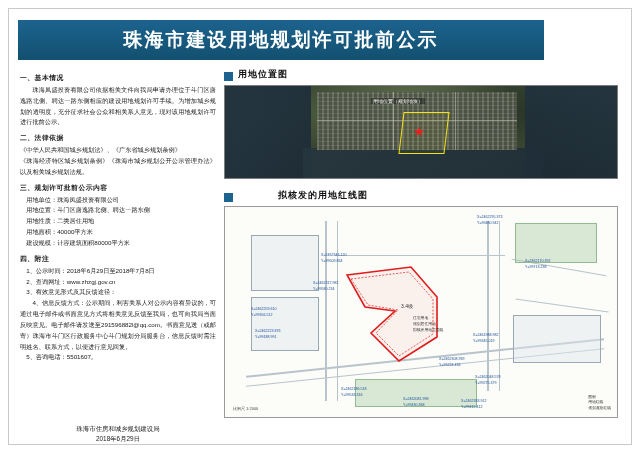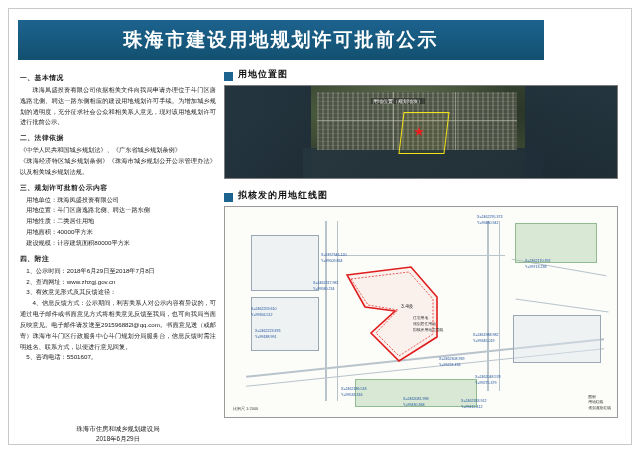--- a/index.html
+++ b/index.html
@@ -274,21 +274,21 @@
       <div class="water w3"></div>
       <div class="urban"></div>
       <div class="road-d" style="left:92px;top:34px;width:200px;height:1.4px;"></div>
       <div class="road-d" style="left:168px;top:6px;width:1.4px;height:58px;"></div>
       <div class="road-d" style="left:230px;top:6px;width:1.2px;height:58px;"></div>
       <div class="yellow-poly"></div>
       <div class="red-star">★</div>
       <div class="map-callout">用地位置（规划地块）</div>
     </div>
 
-    <div class="blk-head" style="margin-top:10px;">
+    <div class="blk-head" style="margin-top:10px;gap:40px;">
       <span class="blk-square"></span>
       <span class="blk-label">拟核发的用地红线图</span>
     </div>
 
     <div class="plan-box">
       <div class="plan-bg"></div>
 
       <div class="pl" style="left:20px;top:150px;width:360px;height:1.6px;transform:rotate(-6deg);"></div>
       <div class="pl" style="left:20px;top:160px;width:360px;height:1.2px;transform:rotate(-6deg);"></div>
       <div class="pl" style="left:100px;top:14px;width:1.6px;height:180px;"></div>

